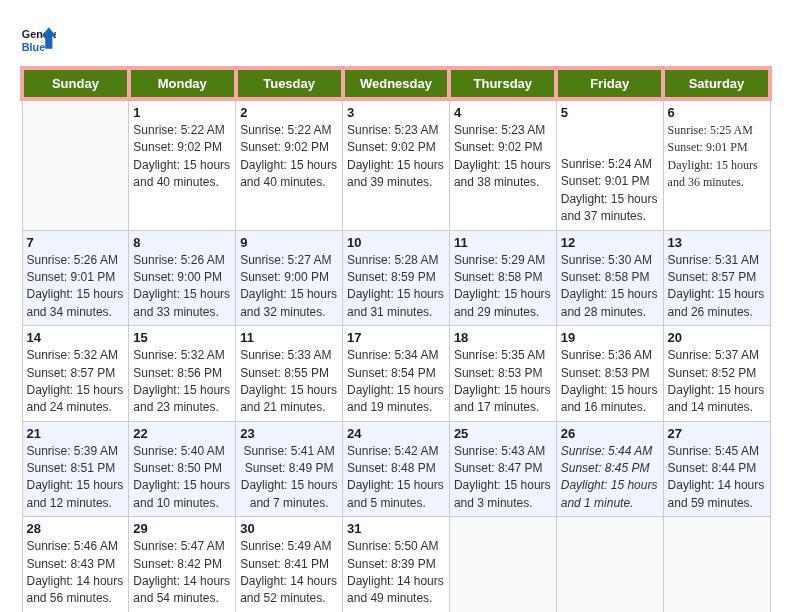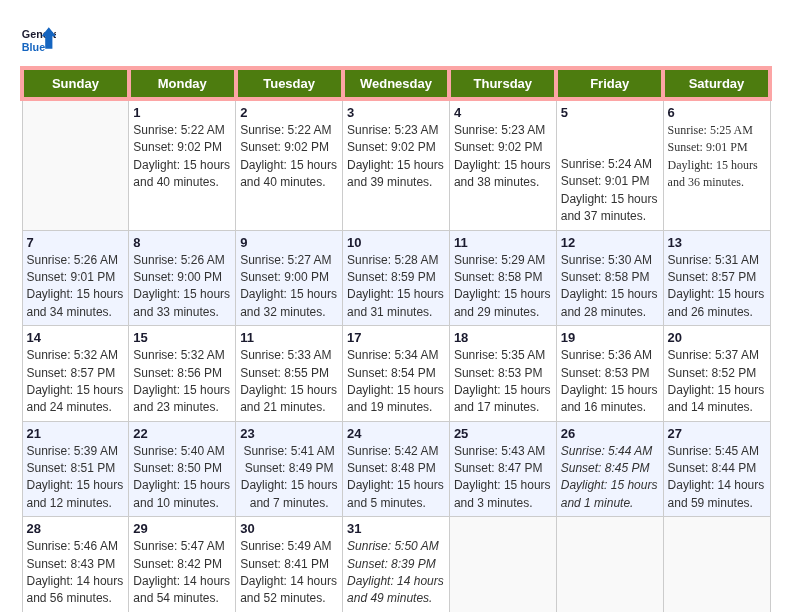--- a/index.html
+++ b/index.html
@@ -324,21 +324,21 @@
         </td>
         <td>
           <div class="day-number">30</div>
           <div class="day-info" style="white-space: pre-line;">Sunrise: 5:49 AM
 Sunset: 8:41 PM
 Daylight: 14 hours
 and 52 minutes.</div>
         </td>
         <td>
           <div class="day-number">31</div>
-          <div class="day-info" style="white-space: pre-line; font-style: italic;">Sunrise: 5:50 AM
+          <div class="day-info" style="white-space: pre-line;">Sunrise: 5:50 AM
 Sunset: 8:39 PM
 Daylight: 14 hours
 and 49 minutes.</div>
         </td>
         <td class="empty"></td>
         <td class="empty"></td>
         <td class="empty"></td>
       </tr>
     </tbody>
 </table>

